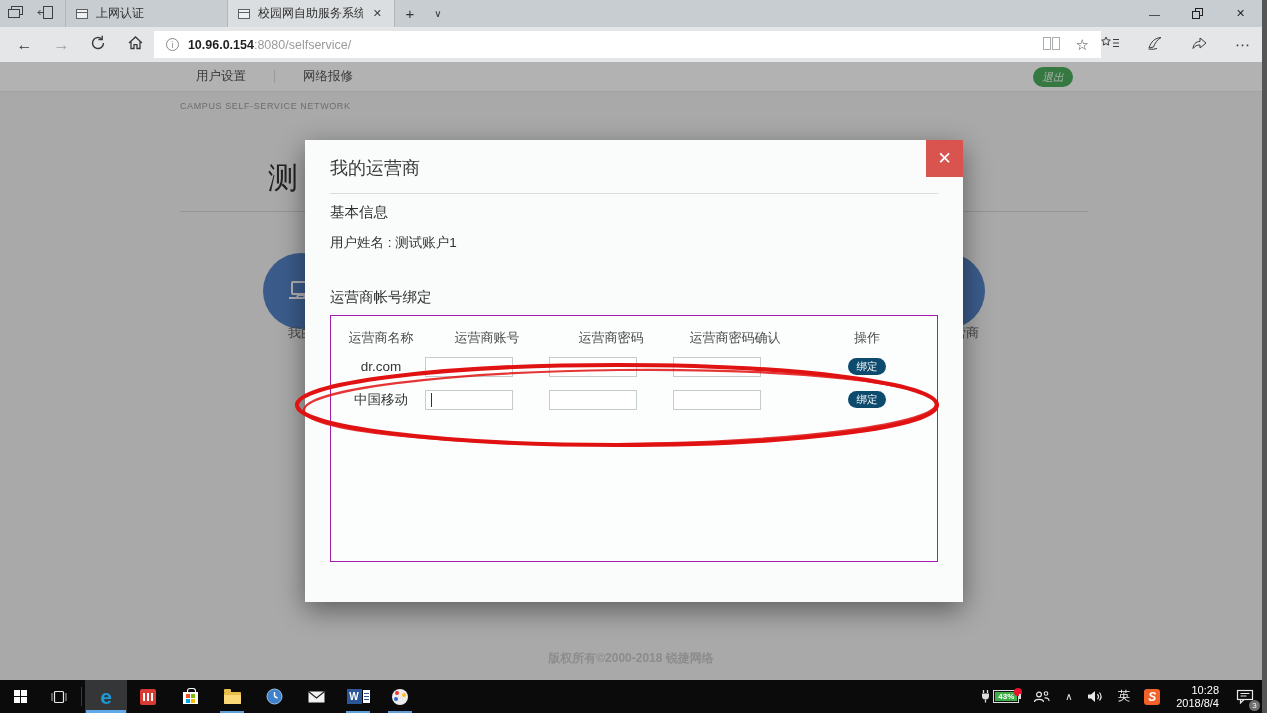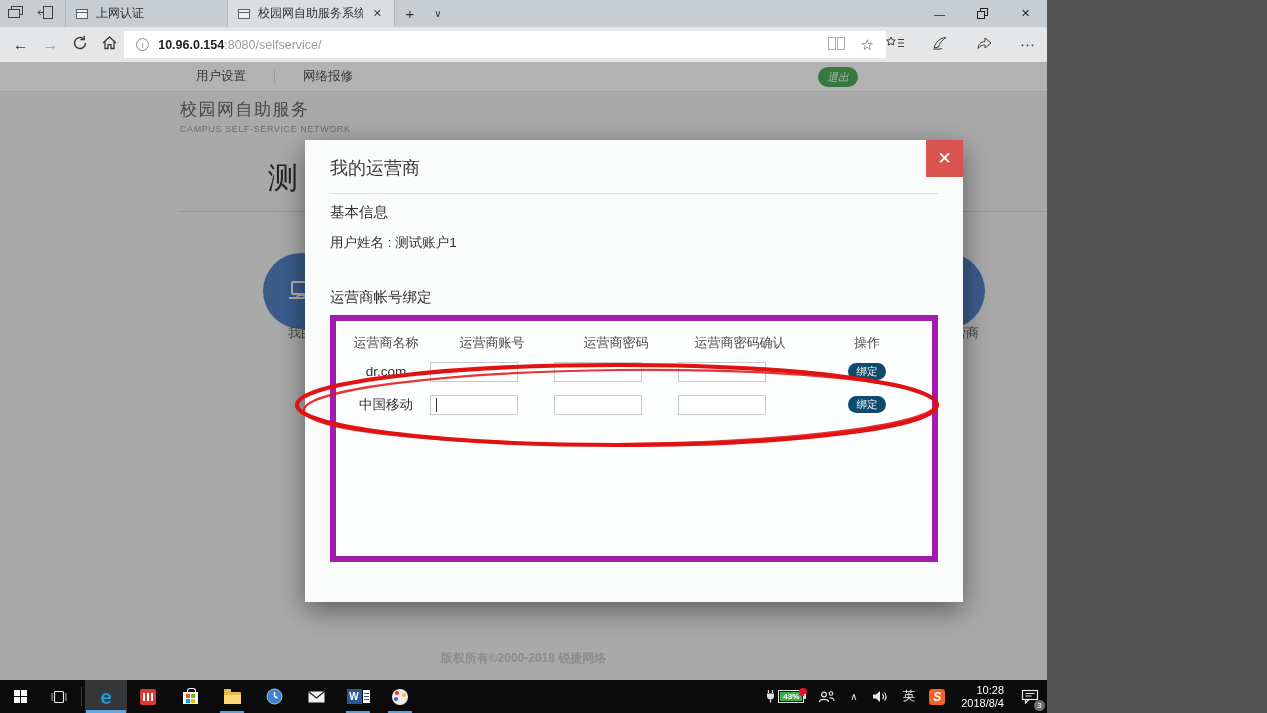--- a/index.html
+++ b/index.html
@@ -1,17 +1,17 @@
 <!DOCTYPE html>
 <html><head>
 <meta charset="utf-8">
 <style>
   html,body{margin:0;padding:0;background:#555;}
   *{box-sizing:border-box;font-family:"Liberation Sans",sans-serif;}
-  .screen{position:relative;width:1047px;height:713px;overflow:hidden;background:#f2f2f2;}
+  .screen{position:relative;width:1262px;height:713px;overflow:hidden;background:#f2f2f2;}
 
   
   .titlebar{position:absolute;top:0;left:0;right:0;height:27px;background:#c8cdd1;display:flex;align-items:stretch;}
   .tbicons{display:flex;align-items:center;gap:14px;padding:0 12px 0 8px;}
   .tab{display:flex;align-items:center;gap:8px;padding:0 10px;font-size:12px;color:#2f2f2f;border-left:1px solid #b2b7bb;width:162px;}
   .tab.active{background:#dbdee0;border-right:1px solid #b2b7bb;width:168px;}
   .favicon{width:12px;height:10px;border:1px solid #5c6164;background:#eef0f1;position:relative;flex:0 0 auto;}
   .favicon:before{content:"";position:absolute;left:0;right:0;top:2px;border-top:1px solid #5c6164;}
   .tablabel{white-space:nowrap;overflow:hidden;}
   .tabclose{margin-left:auto;font-size:11px;color:#3d3d3d;padding:2px;}
@@ -52,21 +52,21 @@
   
   .modal{position:absolute;left:305px;top:78px;width:658px;height:462px;background:#fafbfb;box-shadow:0 8px 26px rgba(0,0,0,.45);z-index:3;}
   .mclose{position:absolute;top:0;right:0;width:37px;height:37px;background:#d9534f;color:#fff;font-size:17px;display:flex;align-items:center;justify-content:center;cursor:pointer;}
   .mbody{padding:16px 25px 0;}
   .mtitle{font-size:18px;color:#3a3a3a;}
   .mdiv{border-top:1px solid #dcdcdc;margin-top:13px;}
   .msect{font-size:14.5px;color:#2f2f2f;margin-top:9px;}
   .msect2{font-size:14.5px;color:#2f2f2f;margin-top:36px;}
   .minfo{display:flex;margin-top:12px;font-size:13.5px;color:#333;}
   .minfo .u{width:263px;}
-  .optable{margin-top:8px;height:247px;border:6px solid #a21caf;background:#fcfdfd;padding:10px 0 0 6px;}
+  .optable{margin-top:8px;height:247px;border:1px solid #a21caf;background:#fcfdfd;padding:10px 0 0 6px;}
   .orow{display:grid;grid-template-columns:88px 124px 124px 124px 1fr;align-items:center;}
   .ohead{height:24px;font-size:13px;color:#4a4a4a;}
   .ohead span{text-align:center;}
   .drow{height:33px;font-size:13.5px;color:#333;}
   .opname{text-align:center;}
   .inwrap{position:relative;width:88px;height:20px;}
   .opinput{width:88px;height:20px;border:1px solid #c6cbce;background:#fff;outline:none;padding:0 4px;font-size:12px;}
   .caret{position:absolute;left:6px;top:3px;width:1px;height:14px;background:#333;}
   .bindbtn{width:38px;height:17px;border-radius:9px;background:#0c4a6e;border:none;color:#fff;font-size:10.5px;display:flex;align-items:center;justify-content:center;justify-self:center;cursor:pointer;}
 
@@ -198,21 +198,20 @@
   <div class="content">
 
     <div class="navband">
       <span class="nitem first">用户设置</span>
       <span class="nsep"></span>
       <span class="nitem">网络报修</span>
       <span class="logout">退出</span>
     </div>
 
     <div class="brand">
-      <div class="t">校园网自助服务</div>
       <div class="s">CAMPUS SELF-SERVICE NETWORK</div>
     </div>
 
     <div class="bgheading">测</div>
     <div class="hdivider"></div>
 
     <div class="circle" style="left:263px;top:191px;">
       <svg width="30" height="24" viewBox="0 0 30 24">
           <rect x="6" y="3" width="18" height="12" rx="1" fill="none" stroke="#fff" stroke-width="2"></rect>
           <path d="M3 19 h24 M11 19 l1-3 h6 l1 3" stroke="#fff" stroke-width="2" fill="none"></path>

